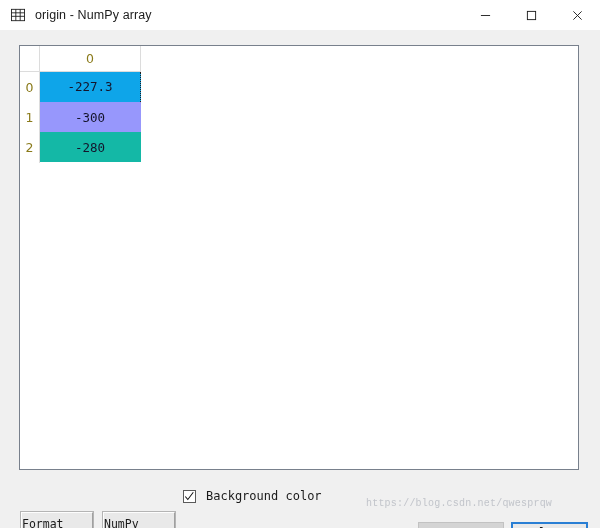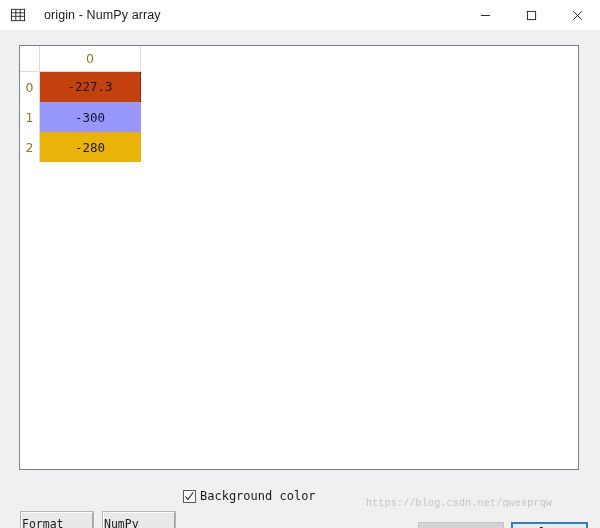--- a/index.html
+++ b/index.html
@@ -20,21 +20,21 @@
     height: 30px;
     background: #ffffff;
     display: flex;
     align-items: center;
     position: relative;
   }
   .title-left {
     display: flex;
     align-items: center;
     padding-left: 11px;
-    gap: 19px;
+    gap: 10px;
   }
   .win-icon {
     width: 14px;
     height: 14px;
     color: #1b1b1b;
     display: block;
   }
   .title-text {
     font-size: 12.5px;
     color: #1b1b1b;
@@ -160,21 +160,21 @@
   }
   #format-button { left: 21px; top: 9px; width: 72px; height: 23px; }
   #resize-button { left: 103px; top: 9px; width: 72px; height: 23px; }
 
   .checkbox-wrap {
     position: absolute;
     left: 183px;
     top: 11px;
     display: flex;
     align-items: center;
-    gap: 4px;
+    gap: 10px;
   }
   .checkbox-box {
     width: 13px;
     height: 13px;
     background: #ffffff;
     border: 1px solid #5a5a5a;
     box-sizing: border-box;
     display: flex;
     align-items: center;
     justify-content: center;
@@ -275,29 +275,29 @@
     <table class="grid">
       <thead>
         <tr>
           <th class="corner-cell"></th>
           <th class="col-head">0</th>
         </tr>
       </thead>
       <tbody>
         <tr>
           <th class="row-head">0</th>
-          <td class="data-cell selected" id="cell-0-0" style="background-color: #c2410c;">-227.3</td>
+          <td class="data-cell selected" id="cell-0-0" style="background-color: #0ea5e9;">-227.3</td>
         </tr>
         <tr>
           <th class="row-head">1</th>
           <td class="data-cell" id="cell-1-0" style="background-color: rgb(151, 151, 252);">-300</td>
         </tr>
         <tr>
           <th class="row-head">2</th>
-          <td class="data-cell" id="cell-2-0" style="background-color: #eab308;">-280</td>
+          <td class="data-cell" id="cell-2-0" style="background-color: #14b8a6;">-280</td>
         </tr>
       </tbody>
     </table>
   </div>
 
   <div class="bottom-bar">
     <div class="qbutton" id="format-button">Format</div>
     <div class="qbutton" id="resize-button">NumPy</div>
 
     <div class="checkbox-wrap">

